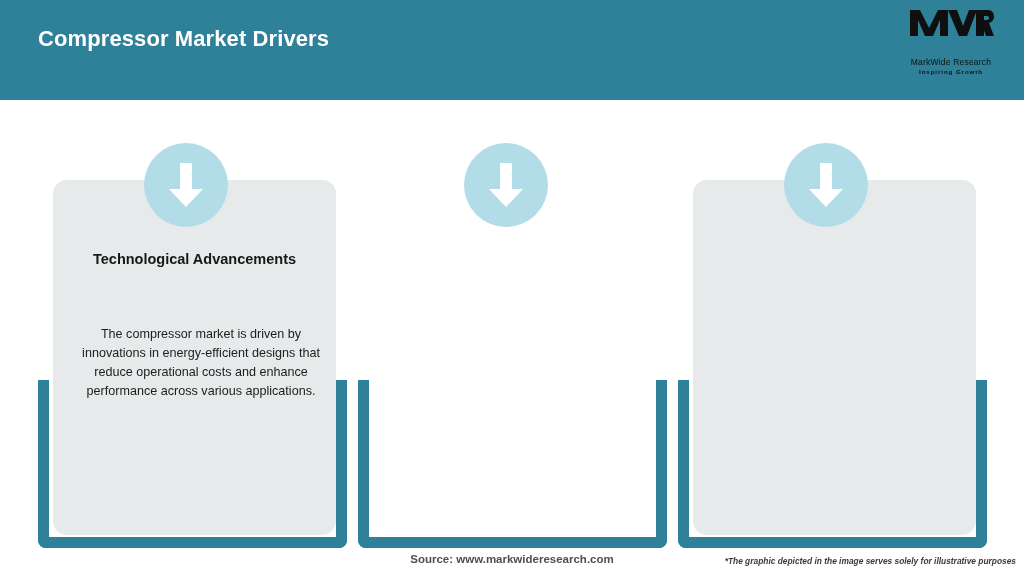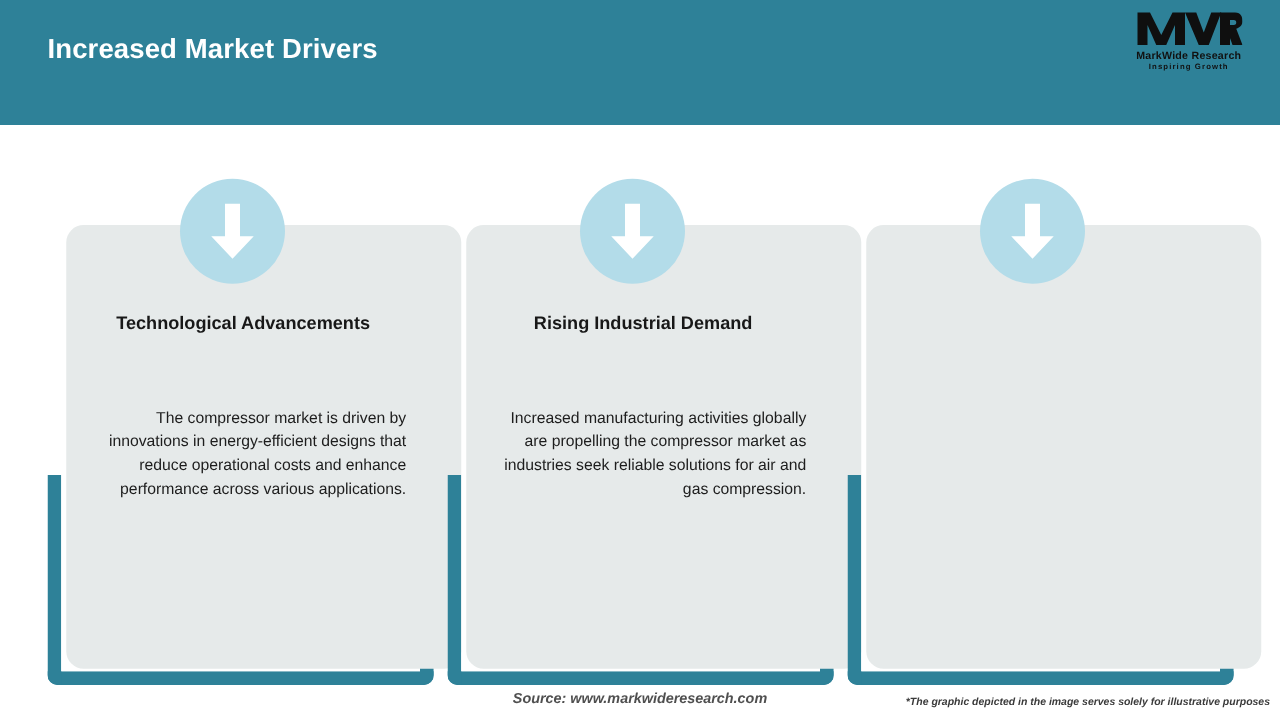--- a/index.html
+++ b/index.html
@@ -39,24 +39,24 @@
     text-align: center;
   }
   .logo-mark {
     display: block;
     margin: 0 auto;
     line-height: 0;
   }
   .logo-name {
     display: block;
     font-size: 8.5px;
-    font-weight: bold;
+    font-weight: normal;
     color: #111111;
     letter-spacing: 0.2px;
-    margin-top: 1px;
+    margin-top: 19px;
     white-space: nowrap;
   }
   .logo-tag {
     display: block;
     font-size: 6.2px;
     font-weight: bold;
     color: #111111;
     letter-spacing: 0.9px;
     margin-top: 1px;
     white-space: nowrap;
@@ -86,21 +86,21 @@
     border-bottom: 11px solid #2e8198;
     border-bottom-left-radius: 8px;
     border-bottom-right-radius: 8px;
   }
 
   
   .card {
     position: absolute;
     left: 15px;
     top: 180px;
-    width: 316px;
+    width: 283px;
     height: 355px;
     background: #e6eaea;
     border-radius: 14px;
     box-sizing: border-box;
   }
 
   
   .icon-circle {
     position: absolute;
     left: 106px;
@@ -128,49 +128,48 @@
     line-height: 1.25;
   }
   .card-body {
     position: absolute;
     left: 24px;
     top: 145px;
     width: 248px;
     font-size: 12.6px;
     color: #1d1d1d;
     line-height: 1.52;
-    text-align: right;
+    text-align: center;
   }
 
   
   .footer-source {
     position: absolute;
     left: 0; top: 553px;
     width: 1024px;
     text-align: center;
     font-size: 11.5px;
     font-weight: bold;
     color: #4f4f4f;
-    font-style: italic;
   }
   .footer-note {
     position: absolute;
     right: 8px; top: 556px;
     font-size: 8.4px;
     font-weight: bold;
     color: #3a3a3a;
     white-space: nowrap;
     font-style: italic;
   }
 </style>
 </head>
 <body>
 
 <div class="header">
-  <div class="header-title">Increased Market Drivers</div>
+  <div class="header-title">Compressor Market Drivers</div>
 
   <div class="logo">
     <span class="logo-mark">
       <svg width="86" height="30" viewBox="0 0 86 30" aria-hidden="true">
         <path d="M2 28 L2 2 L12 2 L21 20 L30 2 L40 2 L40 28 L32 28 L32 12 L25 28 L17 28 L10 12 L10 28 Z" fill="#0f0f0f"></path>
         <path d="M40 2 L49 2 L55 18 L61 2 L69 2 L59 28 L51 28 Z" fill="#0f0f0f"></path>
         <path d="M68 2 L80 2 C85 2 86 6 86 9 C86 12 84 14 81 15 L86 28 L78 28 L74 17 L76 17 L76 28 L68 28 Z M76 8 L76 12 L79 12 C80.5 12 81 11 81 10 C81 9 80.5 8 79 8 Z" fill="#0f0f0f"></path>
       </svg>
     </span>
     <span class="logo-name">MarkWide Research</span>
@@ -186,24 +185,20 @@
   </div>
   <div class="icon-circle">
     <svg width="38" height="48" viewBox="0 0 38 48" aria-hidden="true">
       <path d="M13 2 L25 2 L25 28 L36 28 L19 46 L2 28 L13 28 Z" fill="#ffffff"></path>
     </svg>
   </div>
 </div>
 
 <div class="column col-1">
   <div class="bracket"></div>
-  <div class="card">
-    <div class="card-title">Rising Industrial Demand</div>
-    <div class="card-body">Increased manufacturing activities globally are propelling the compressor market as industries seek reliable solutions for air and gas compression.</div>
-  </div>
   <div class="icon-circle">
     <svg width="38" height="48" viewBox="0 0 38 48" aria-hidden="true">
       <path d="M13 2 L25 2 L25 28 L36 28 L19 46 L2 28 L13 28 Z" fill="#ffffff"></path>
     </svg>
   </div>
 </div>
 
 <div class="column col-2">
   <div class="bracket"></div>
   <div class="card">

